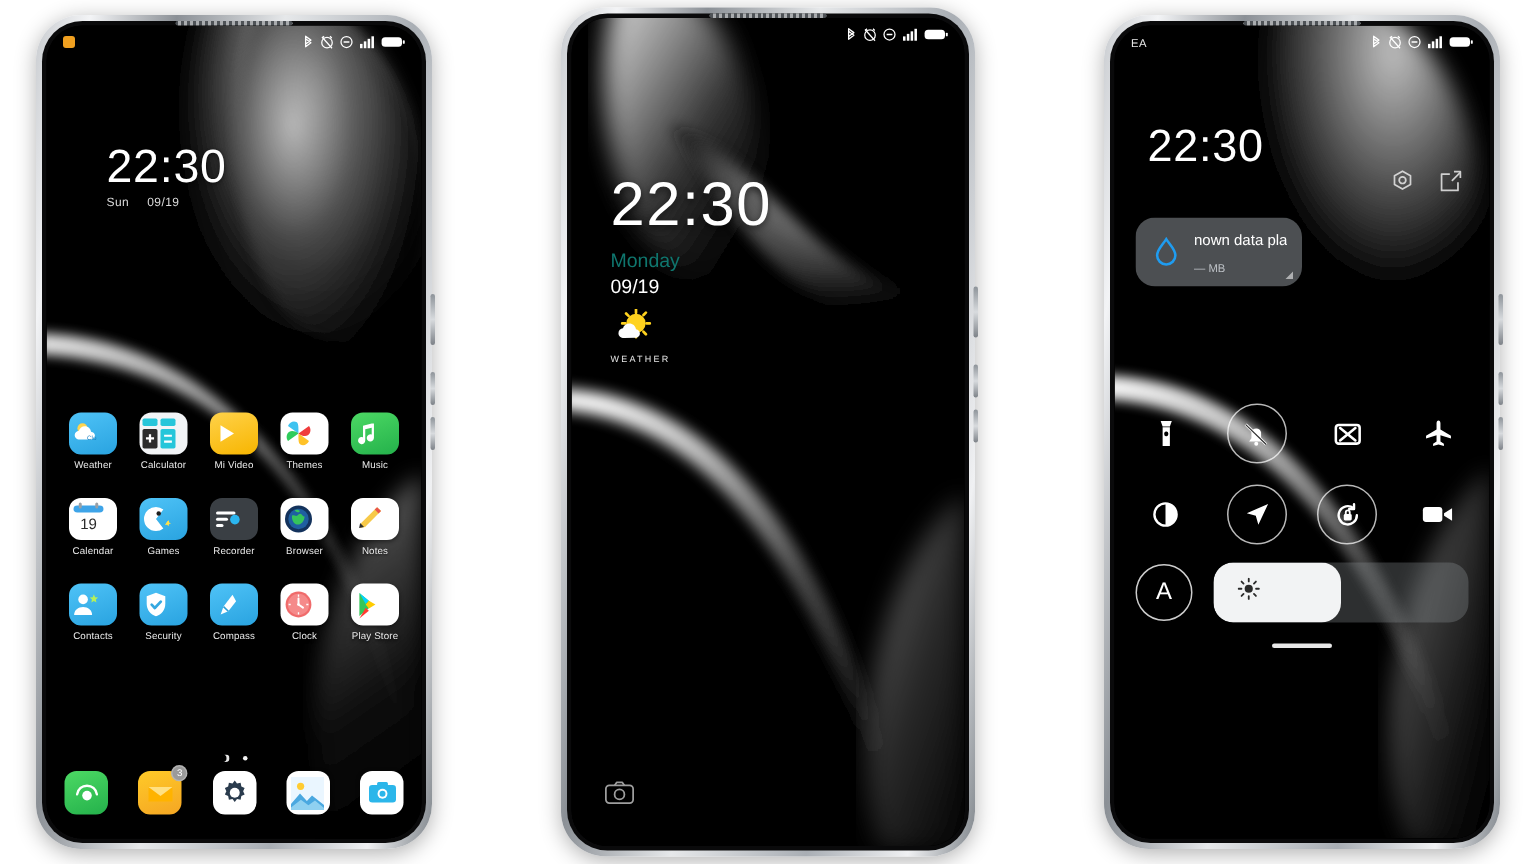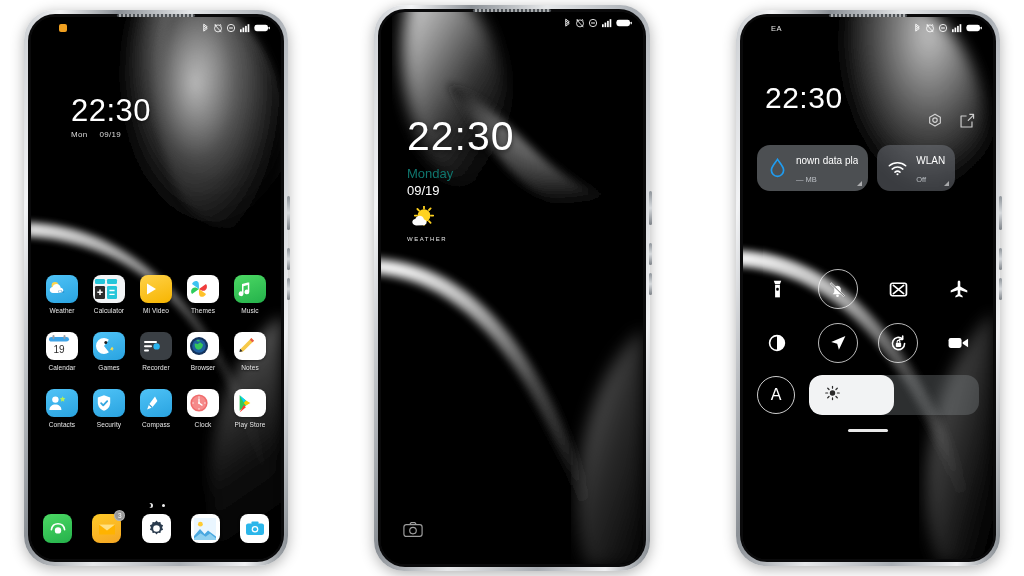--- a/index.html
+++ b/index.html
@@ -52,21 +52,21 @@
   .btn-pw{ top:186px; height:34px;}
   .btn-v1{ top:238px; height:22px;}
   .btn-v2{ top:268px; height:22px;}
 
   
   .wall{ position:absolute; inset:0; background:#000; overflow:hidden; }
   .wall svg{ position:absolute; inset:0; width:100%; height:100%; display:block; }
 
   
   .statusbar{
-    position:absolute; top:0; left:17px; right:0; height:22px;
+    position:absolute; top:0; left:0; right:0; height:22px;
     display:flex; align-items:center; justify-content:space-between;
     padding:0 11px; z-index:4;
   }
   .sb-left{ display:flex; align-items:center; gap:5px; }
   .sb-carrier{ color:#e8e8e8; font-size:7.5px; letter-spacing:.4px; }
   .notif-dot{ width:8px; height:8px; border-radius:2px; background:#f0a020; }
   .sb-right{ display:flex; align-items:center; gap:3.5px; }
   .sb-right svg{ display:block; }
 
   
@@ -276,21 +276,21 @@
             <svg width="16" height="8" viewBox="0 0 20 9">
                 <rect x="0.5" y="0.5" width="17" height="8" rx="3" fill="#fff"></rect>
                 <rect x="18.2" y="3" width="1.6" height="3" rx="0.7" fill="#fff"></rect>
               </svg>
           </div>
         </div>
 
         <div class="clock-home">
           <div class="t">22:30</div>
           <div class="d">
-            <span>Mon</span>
+            <span>Sun</span>
             <span>09/19</span>
           </div>
         </div>
 
         <div class="appgrid">
 
           <div class="approw">
             <div class="app">
               <div class="appicon" style="background:linear-gradient(160deg,#4fc3f7,#29a3e0)">
                 <svg width="24" height="24" viewBox="0 0 24 24">
@@ -713,35 +713,20 @@
             </span>
             <span class="tile-txt">
               <span class="tile-title">nown data pla</span>
               <span class="tile-sub">— MB</span>
             </span>
             <span class="tile-corner"></span>
           </div>
 
 
 
-          <div class="tile">
-            <span class="tile-ico">
-              <svg width="19" height="15" viewBox="0 0 20 15">
-                  <path d="M1.4 4.6C3.8 2.5 6.8 1.4 10 1.4s6.2 1.1 8.6 3.2" stroke="#fff" stroke-width="1.7" fill="none" stroke-linecap="round"></path>
-                  <path d="M4.4 8.1c1.6-1.4 3.5-2.2 5.6-2.2s4 .8 5.6 2.2" stroke="#fff" stroke-width="1.7" fill="none" stroke-linecap="round"></path>
-                  <path d="M7.4 11.4c.8-.7 1.7-1.1 2.6-1.1s1.8.4 2.6 1.1" stroke="#fff" stroke-width="1.7" fill="none" stroke-linecap="round"></path>
-                  <circle cx="10" cy="13.6" r="1.1" fill="#fff"></circle>
-                </svg>
-            </span>
-            <span class="tile-txt">
-              <span class="tile-title">WLAN</span>
-              <span class="tile-sub">Off</span>
-            </span>
-            <span class="tile-corner"></span>
-          </div>
 
         </div>
 
         <div class="qrow r1">
           <div class="q">
             <svg width="13" height="20" viewBox="0 0 14 20">
                 <path d="M3 1h8l-1.4 4H4.4z" fill="#fff"></path>
                 <path d="M4.4 5.6h5.2V19H4.4z" fill="#fff"></path>
                 <rect x="5.6" y="8.6" width="2.8" height="3.4" rx="1.2" fill="#000"></rect>
               </svg>

